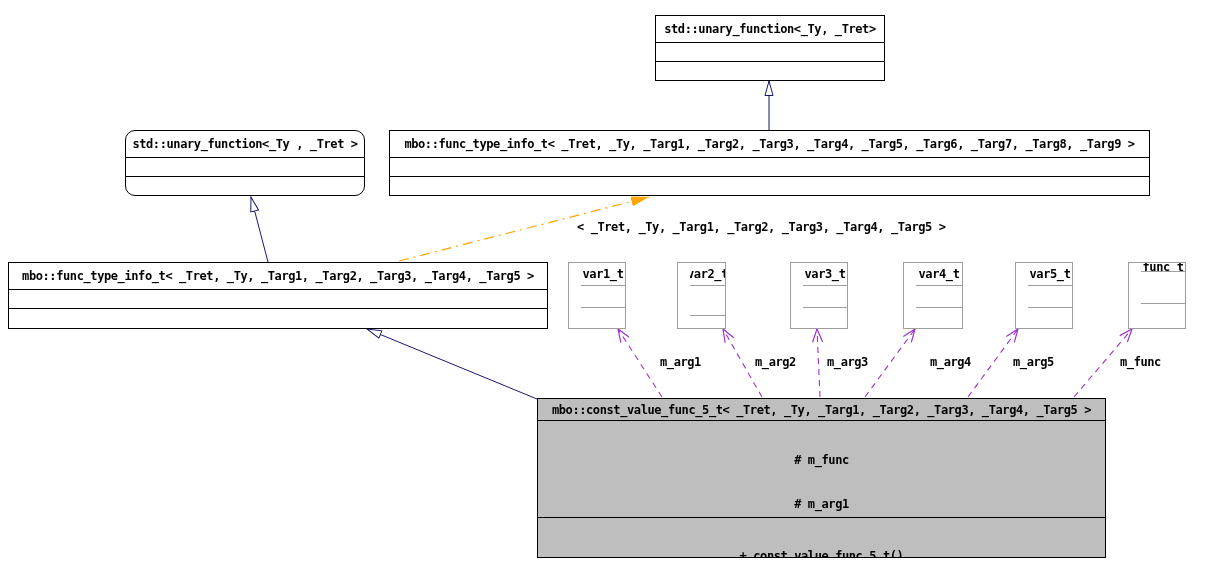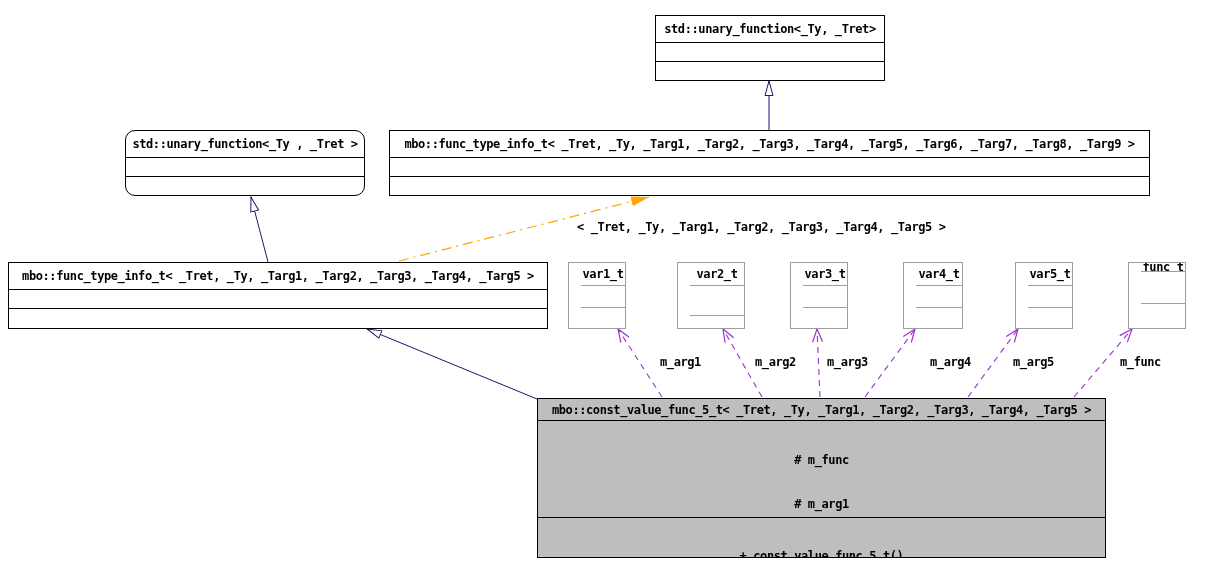--- a/index.html
+++ b/index.html
@@ -126,21 +126,21 @@
   </div>
 
   <div class="box faded" style="left:568px;top:262px;width:58px;height:67px;">
     <div class="title" style="height:23px;">
       <span>var1_t</span>
     </div>
     <div class="comp" style="height:22px;"></div>
     <div class="comp last"></div>
   </div>
 
-  <div class="box faded" style="left:677px;top:262px;width:68px;height:67px;gap:8px;">
+  <div class="box faded" style="left:677px;top:262px;width:49px;height:67px;gap:8px;">
     <div class="title" style="height:23px;">
       <span>var2_t</span>
     </div>
     <div class="comp" style="height:22px;"></div>
     <div class="comp last"></div>
   </div>
 
   <div class="box faded" style="left:790px;top:262px;width:58px;height:67px;">
     <div class="title" style="height:23px;">
       <span>var3_t</span>

